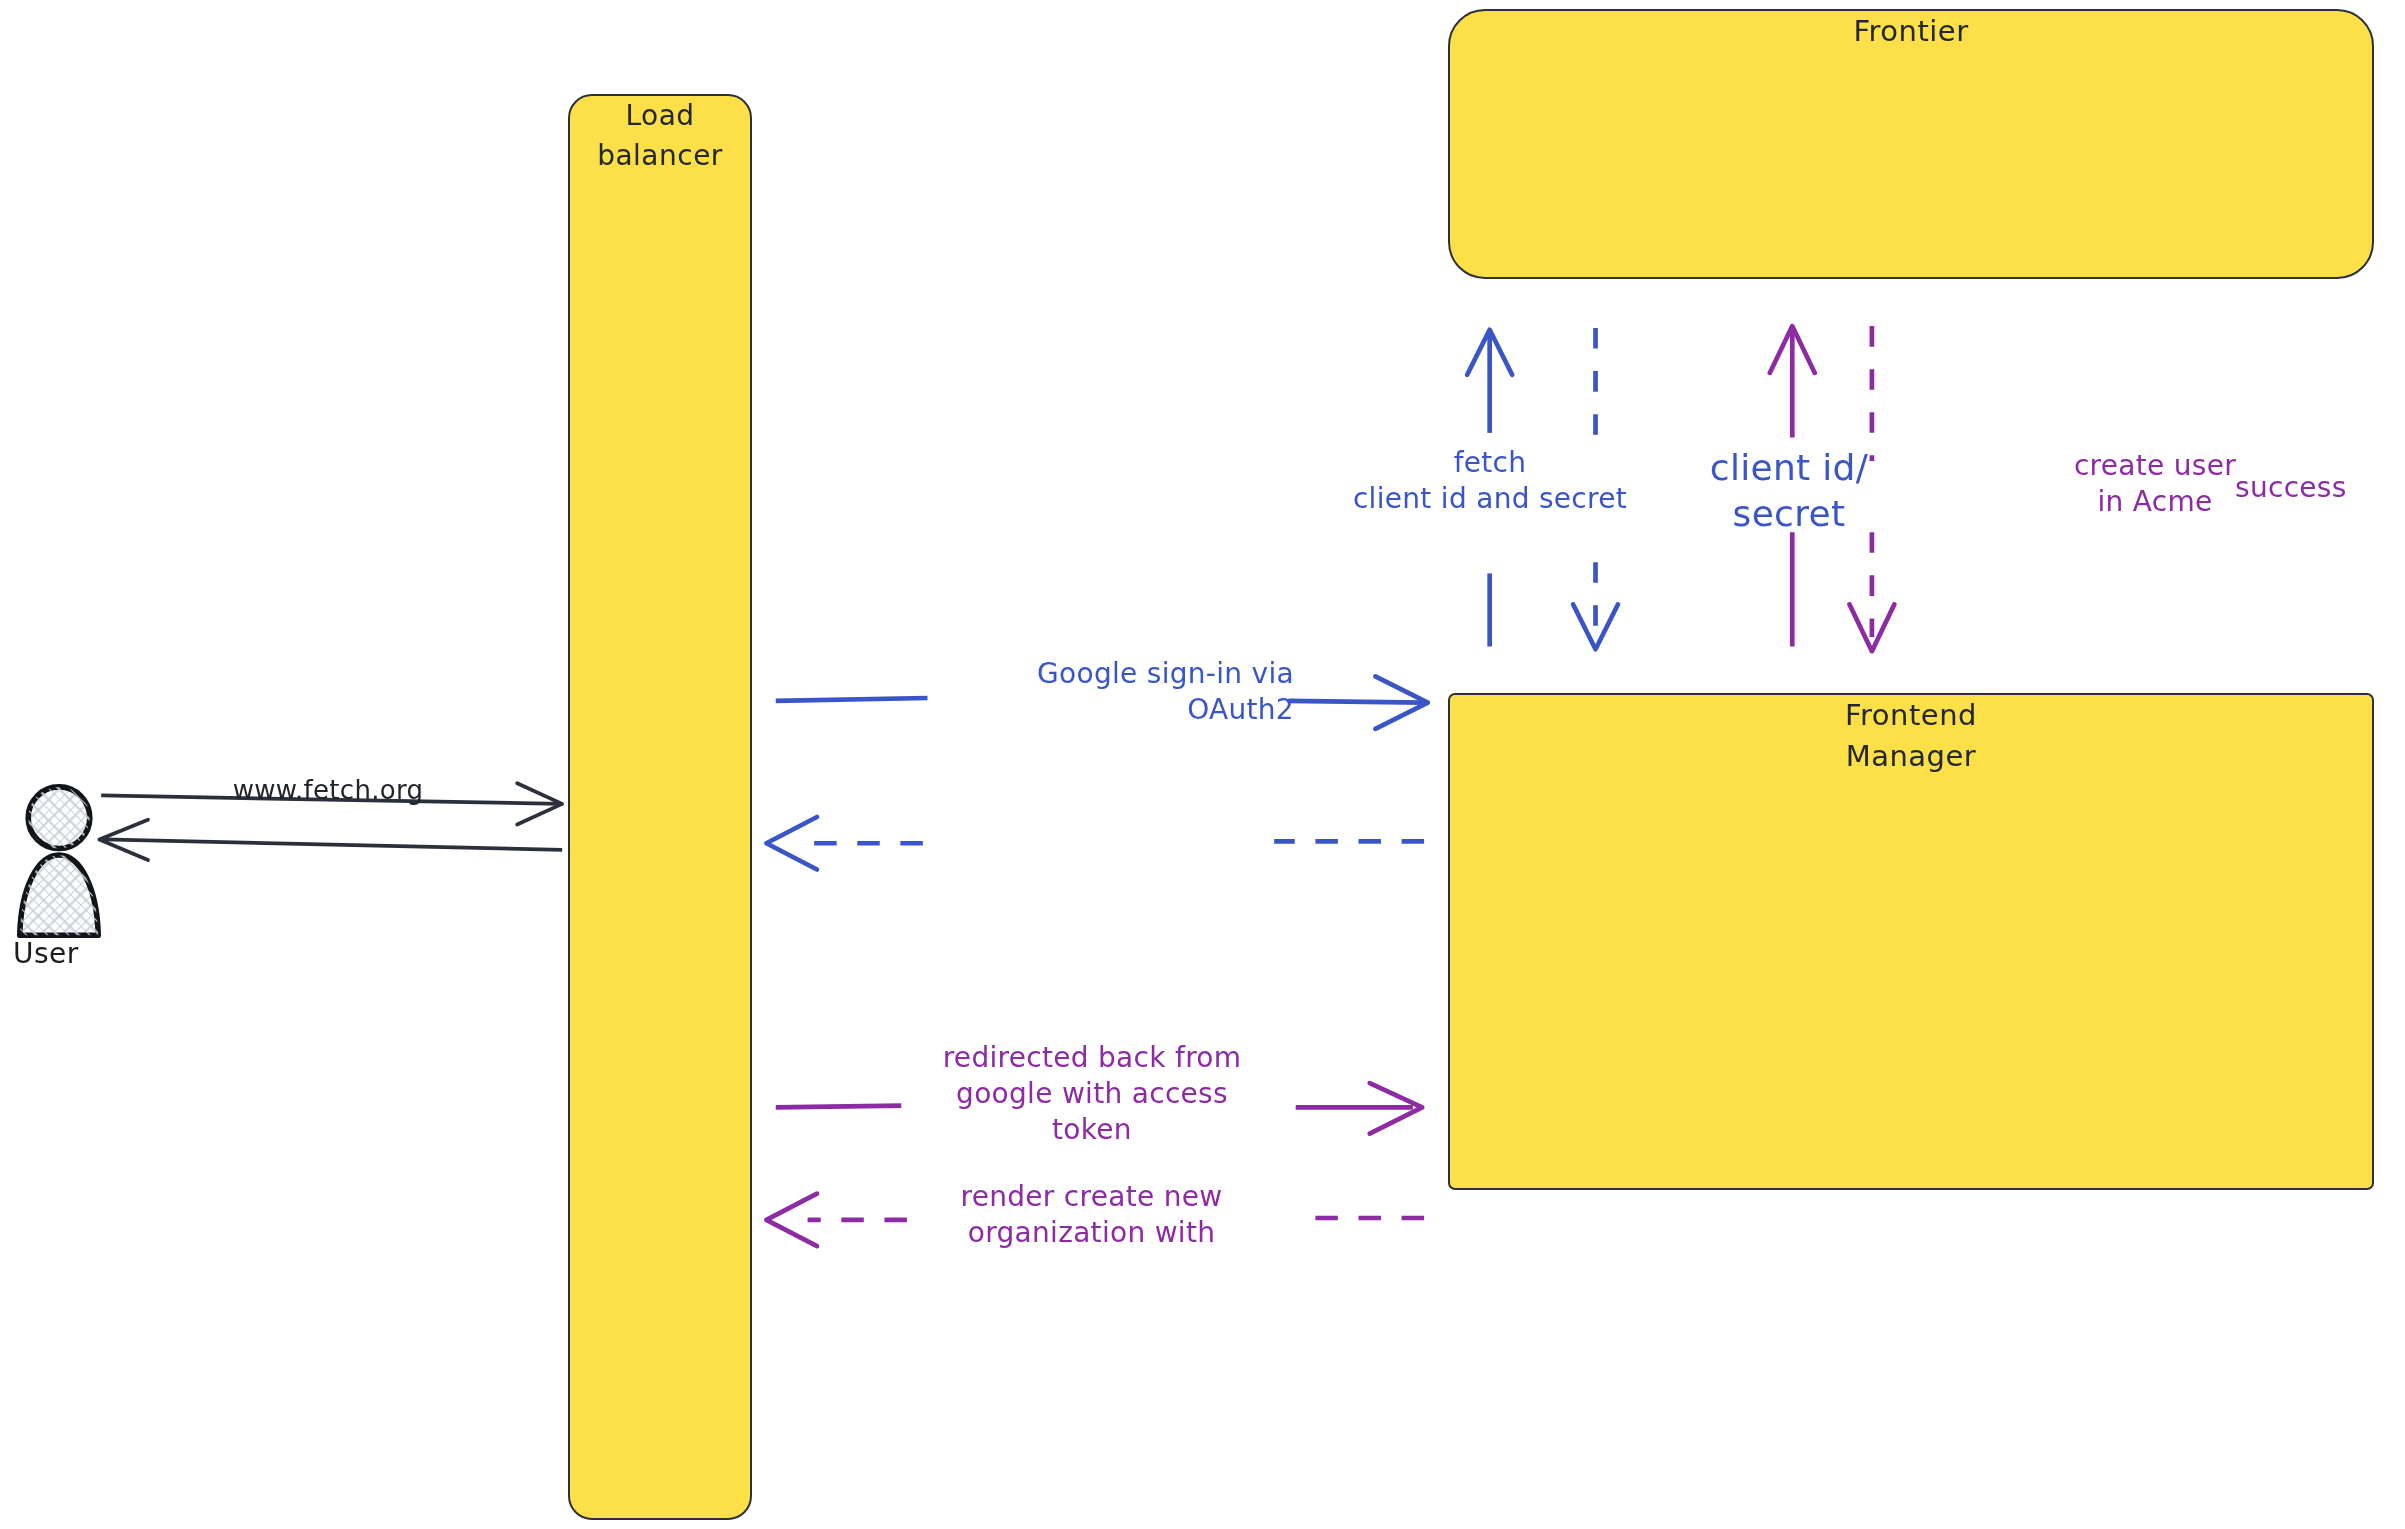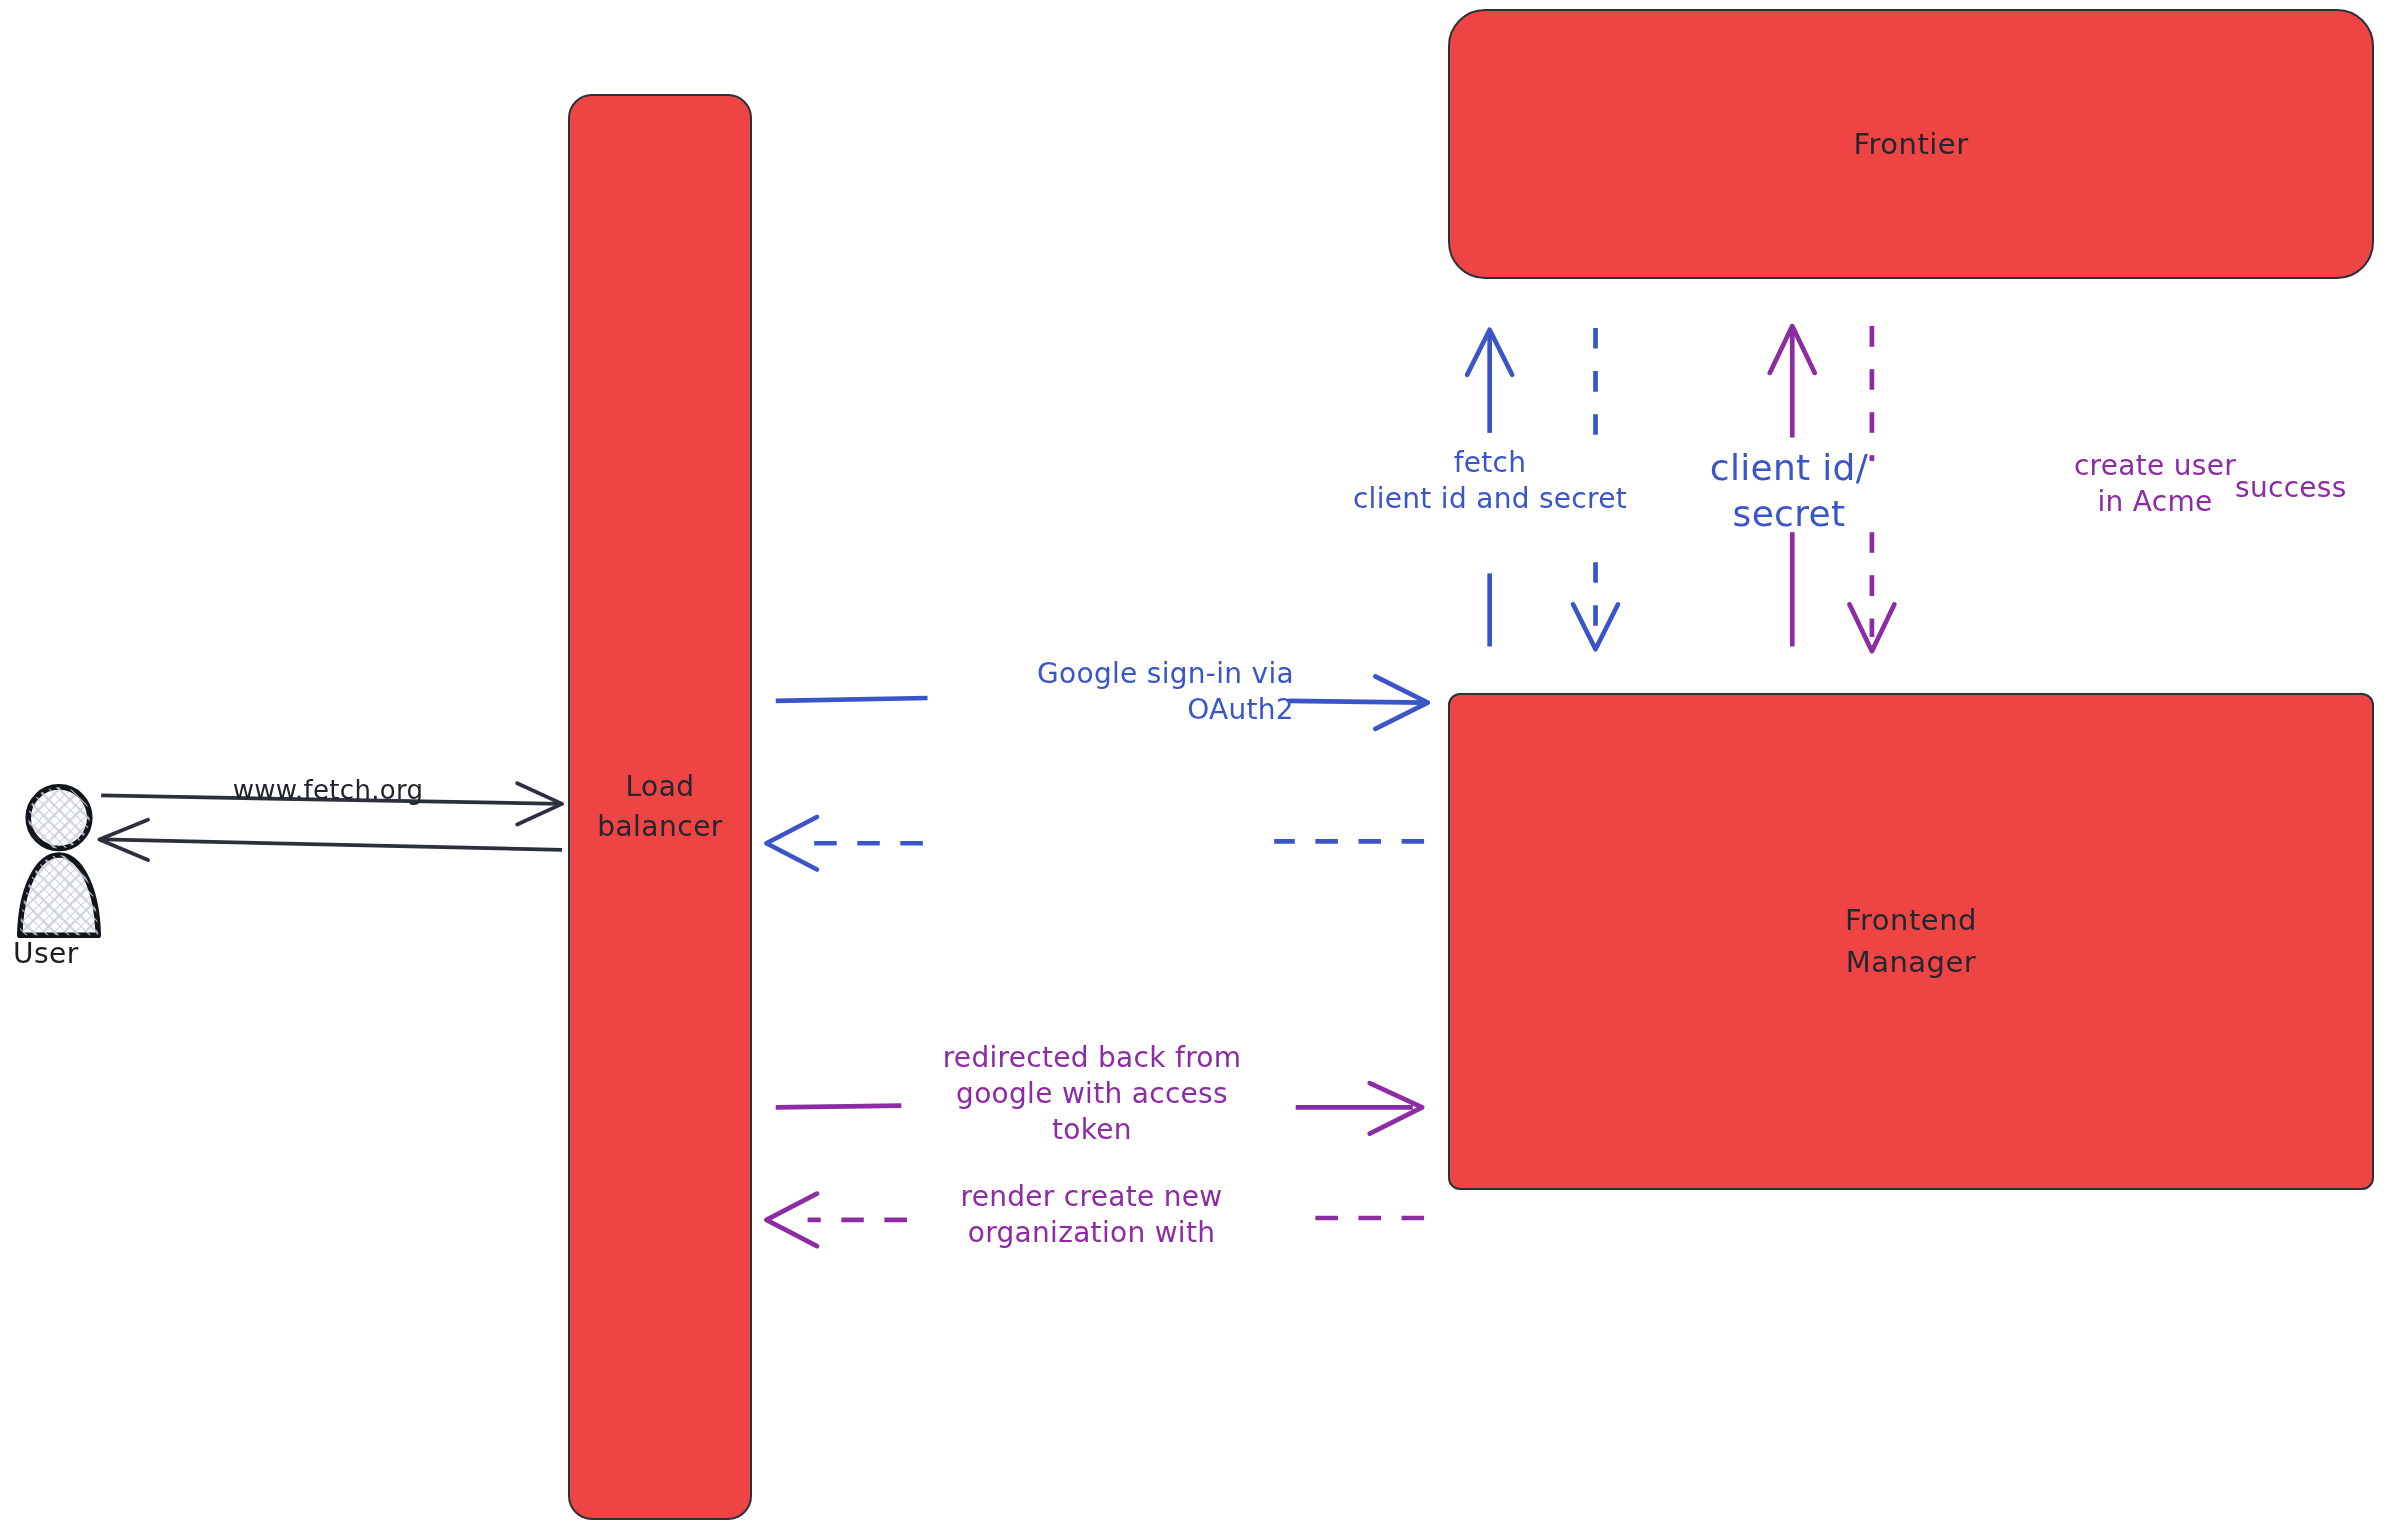--- a/index.html
+++ b/index.html
@@ -15,23 +15,23 @@
     position: relative;
     width: 2405px;
     height: 1530px;
     background: #ffffff;
     overflow: hidden;
   }
   .node-box {
     position: absolute;
     box-sizing: border-box;
     border: 2.8px solid #2b303b;
-    background: #ef4444;
+    background: #fde047;
     display: flex;
-    align-items: center;
+    align-items: flex-start;
     justify-content: center;
   }
   .node-label {
     font-family: "DejaVu Sans", sans-serif;
     color: #232730;
     text-align: center;
     line-height: 1.42;
     white-space: pre-line;
     letter-spacing: 0.5px;
   }
@@ -51,21 +51,21 @@
     height: 270px;
     border-radius: 37px;
   }
   #frontier .node-label { font-size: 29px; }
 
   #frontend-manager {
     left: 1448px;
     top: 693px;
     width: 926px;
     height: 497px;
-    border-radius: 12px;
+    border-radius: 7px;
   }
   #frontend-manager .node-label { font-size: 29px; }
 
   
   #user-actor {
     position: absolute;
     left: 17px;
     top: 778px;
     width: 112px;
     height: 197px;

